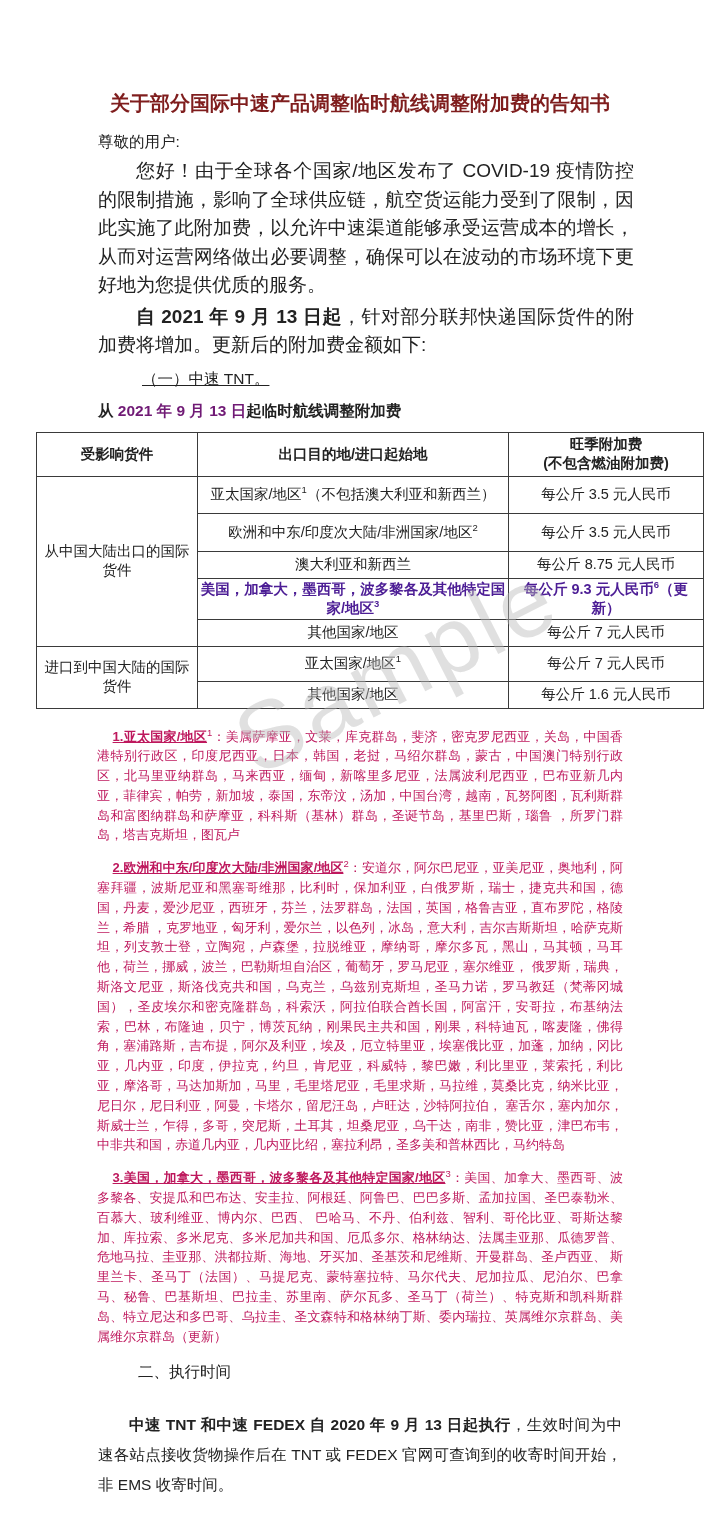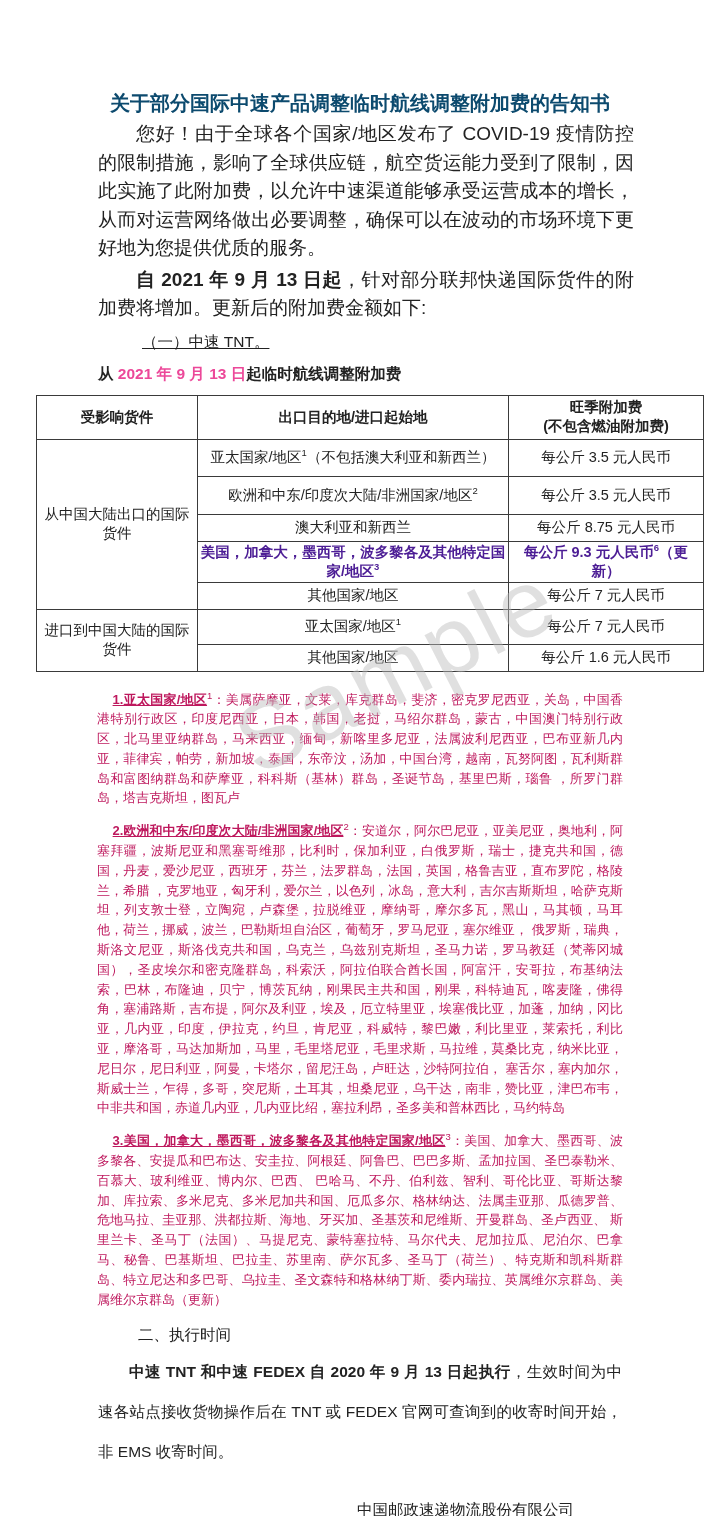--- a/index.html
+++ b/index.html
@@ -8,36 +8,36 @@
     width:720px;height:1516px;
     background:#ffffff;
     color:#222222;
     font-family:"Liberation Sans","DejaVu Sans",sans-serif;
     overflow:hidden;
   }
   .title{
     margin:90px 55px 0 55px;
     text-align:center;
     font-size:20px;line-height:27px;
-    font-weight:700;color:#0c4a6e;
+    font-weight:700;color:#7f1d1d;
   }
   .salutation{margin:13px 98px 0 98px;font-size:15.5px;line-height:24px;}
   .para{
     margin:3px 86px 0 98px;
     font-size:19px;line-height:28.5px;
     text-align:justify;text-indent:2em;
   }
   .bold{font-weight:700;}
   .sec-heading{margin:11px 98px 0 138px;font-size:15.5px;line-height:26px;}
   .sub-heading{margin:6px 98px 0 142px;font-size:15.5px;line-height:26px;text-decoration:underline;}
   .table-caption{
     margin:7px 98px 0 98px;
     font-size:15.5px;line-height:24px;font-weight:700;
   }
-  .red{color:#ec4899;}
+  .red{color:#701a75;}
   table.fee{
     margin:9px 0 0 36px;
     border-collapse:collapse;
     width:652px;
     font-size:14.5px;color:#222;
     table-layout:fixed;
   }
   table.fee td{
     border:1.4px solid #3a3a3a;
     text-align:center;vertical-align:middle;
@@ -46,22 +46,22 @@
   .col1{width:156px;} .col2{width:306px;} .col3{width:190px;}
   tr.h-hdr{height:44px;} tr.r-a{height:37px;} tr.r-b{height:38px;}
   tr.r-s{height:27px;} tr.r-red{height:40px;} tr.r-c{height:35px;}
   .hdr-cell{font-weight:700;}
   .red-row td{color:#4c1d95;font-weight:700;}
   sup.fn{font-size:9.5px;vertical-align:super;line-height:0;}
   .footnotes{margin:18px 97px 0 97px;font-size:13px;line-height:19.8px;color:#be185d;}
   .footnote{text-align:justify;text-indent:1.2em;margin:0 0 13px 0;}
   .fn-head{font-weight:700;text-decoration:underline;}
   .exec-para{
-    margin:4px 98px 0 98px;
-    font-size:15.5px;line-height:40px;
+    margin:25px 98px 0 98px;
+    font-size:15.5px;line-height:30px;
     text-align:justify;text-indent:2em;
   }
   .sig-company{margin:27px 146px 0 0;text-align:right;font-size:15.5px;line-height:22px;}
   .watermark{
     position:absolute;
     left:215px;top:580px;
     width:500px;
     font-size:95px;
     color:#bcbcbc;
     opacity:0.45;
@@ -75,20 +75,21 @@
 </style>
 </head>
 <body>
 
 <div class="page">
 
   <div class="watermark">Sample</div>
 
   <div class="title">关于部分国际中速产品调整临时航线调整附加费的告知书</div>
 
+  <div class="salutation">尊敬的用户:</div>
 
   <div class="para">您好！由于全球各个国家/地区发布了 COVID-19 疫情防控的限制措施，影响了全球供应链，航空货运能力受到了限制，因此实施了此附加费，以允许中速渠道能够承受运营成本的增长，从而对运营网络做出必要调整，确保可以在波动的市场环境下更好地为您提供优质的服务。</div>
 
   <div class="para"><span class="bold">自 2021 年 9 月 13 日起</span><span>，针对部分联邦快递国际货件的附加费将增加。更新后的附加费金额如下:</span></div>
 
 
   <div class="sub-heading">（一）中速 TNT。</div>
 
   <div class="table-caption"><span>从 </span><span class="red">2021 年 9 月 13 日</span><span>起临时航线调整附加费</span></div>
 

